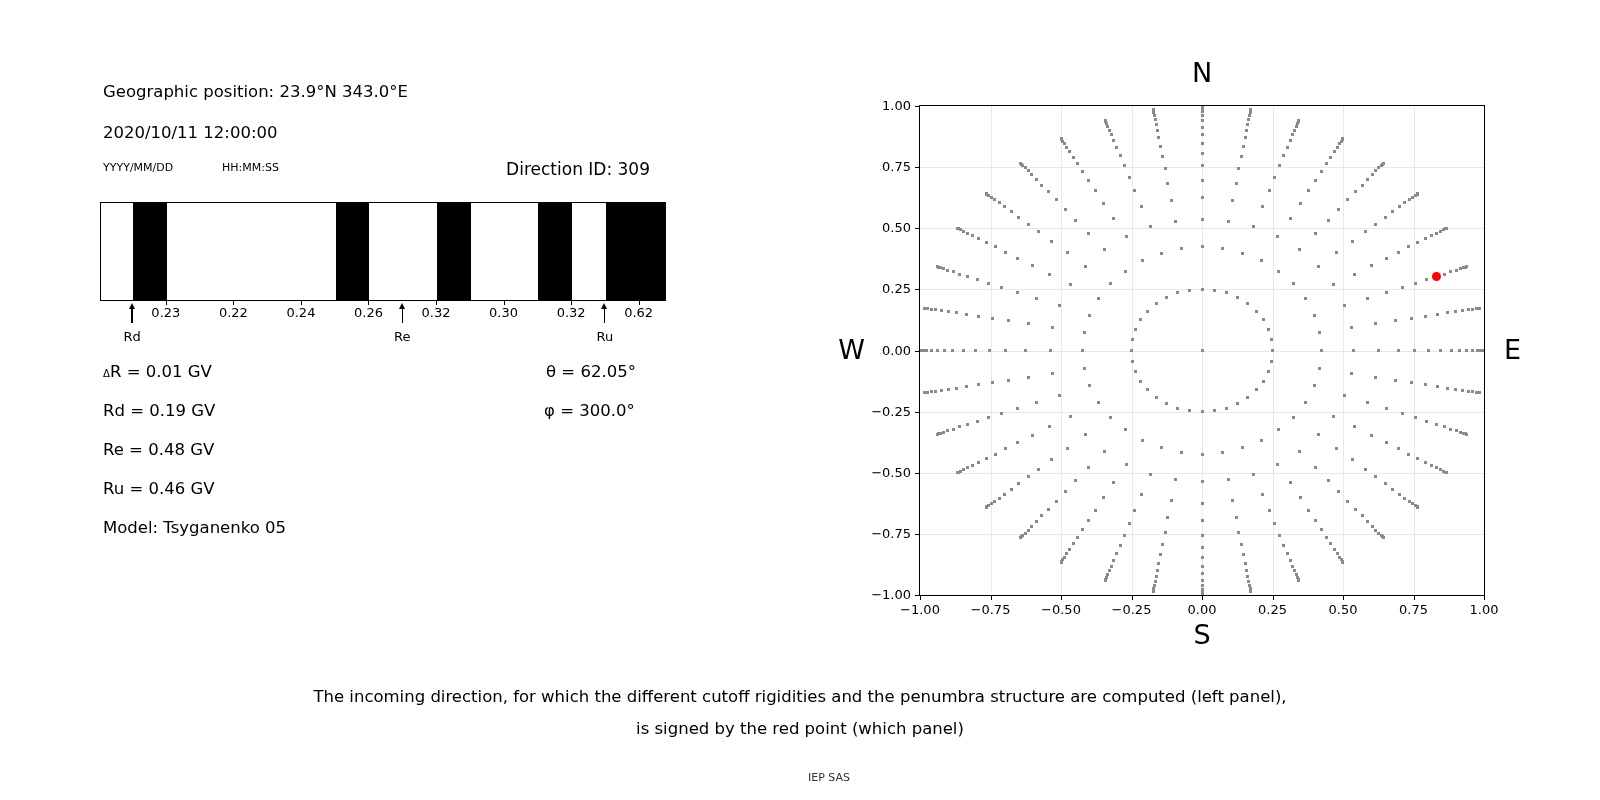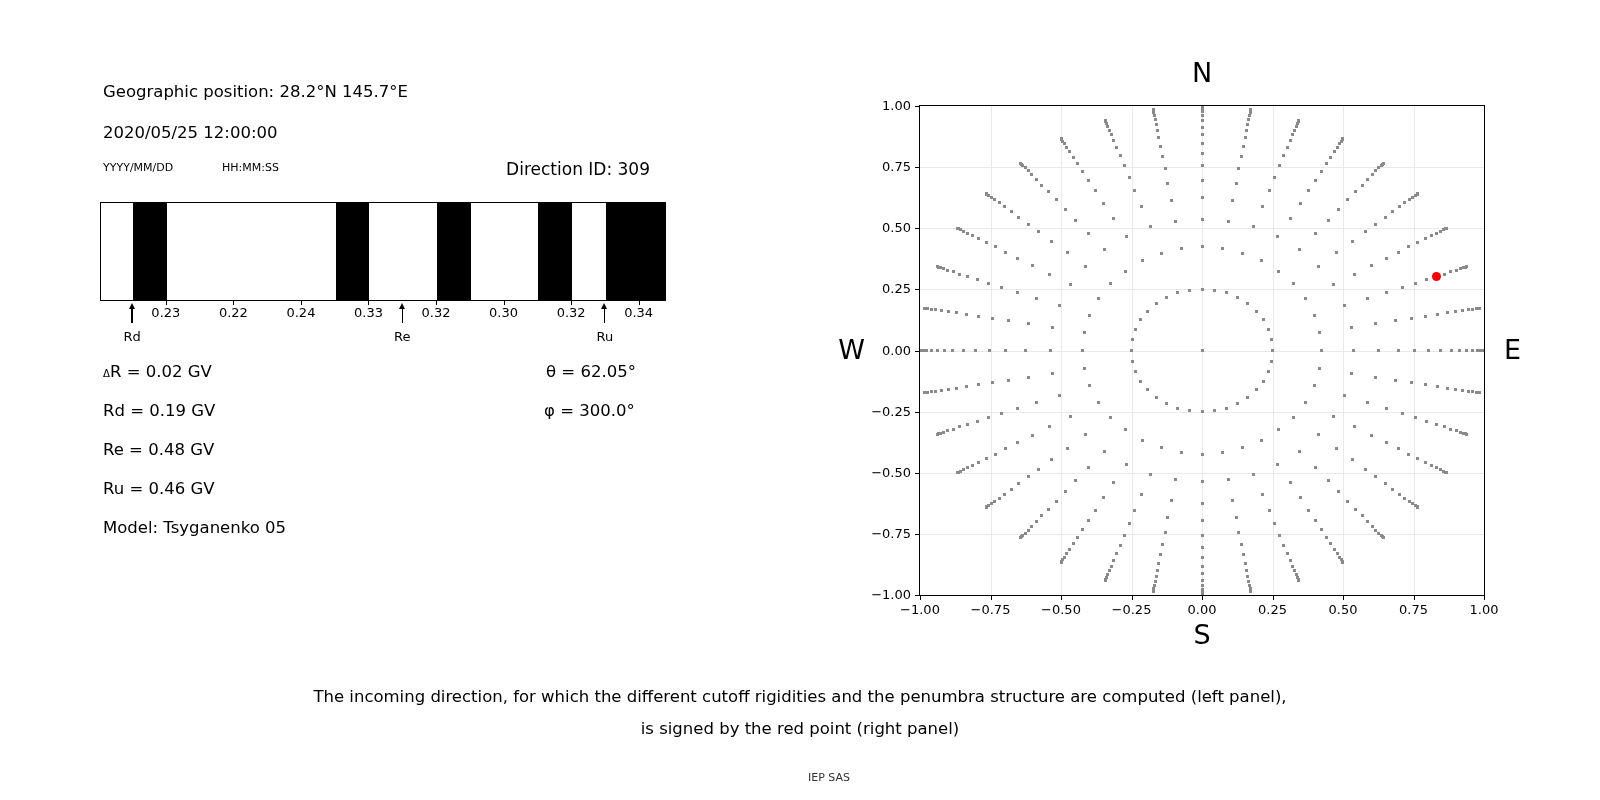--- a/index.html
+++ b/index.html
@@ -31,62 +31,62 @@
   .ylab{position:absolute;width:60px;text-align:right;font-size:13px;white-space:nowrap;}
   .dot{position:absolute;width:3px;height:3px;background:#8a8a8a;}
   .red-pt{position:absolute;width:9px;height:9px;border-radius:50%;}
   
   .caption-line{left:0;width:100%;text-align:center;font-size:16.5px;line-height:20px;}
   .credit{left:0;width:100%;text-align:center;font-size:11px;color:#333;padding-left:29px;}
 </style>
 </head>
 <body>
 
-<div class="abs t16" style="left:103px;top:82px;">Geographic position: 28.2°N 145.7°E</div>
-<div class="abs t16" style="left:103px;top:123px;">2020/05/25 12:00:00</div>
+<div class="abs t16" style="left:103px;top:82px;">Geographic position: 23.9°N 343.0°E</div>
+<div class="abs t16" style="left:103px;top:123px;">2020/10/11 12:00:00</div>
 <div class="abs t11" style="left:103px;top:161px;">YYYY/MM/DD</div>
 <div class="abs t11" style="left:222px;top:161px;">HH:MM:SS</div>
 <div class="abs t17" style="left:350px;top:159px;width:300px;text-align:right;">Direction ID: 309</div>
 
 <div class="abs" id="barcode-box">
     <div class="pen-band" style="left: 32.0838px; width: 33.7725px; background: rgb(0, 0, 0);"></div>
     <div class="pen-band" style="left: 234.719px; width: 33.7725px; background: rgb(0, 0, 0);"></div>
     <div class="pen-band" style="left: 336.036px; width: 33.7725px; background: rgb(0, 0, 0);"></div>
     <div class="pen-band" style="left: 437.353px; width: 33.7725px; background: rgb(0, 0, 0);"></div>
     <div class="pen-band" style="left: 504.898px; width: 59.1018px; background: rgb(0, 0, 0);"></div>
   </div>
 <div class="abs" id="barcode-decor" style="left:0;top:0;">
     <div class="bc-tick" style="left: 165.856px; top: 301px;"></div>
     <div class="bc-ticklab" style="left: 165.856px; top: 305px;">0.23</div>
     <div class="bc-tick" style="left: 233.401px; top: 301px;"></div>
     <div class="bc-ticklab" style="left: 233.401px; top: 305px;">0.22</div>
     <div class="bc-tick" style="left: 300.946px; top: 301px;"></div>
     <div class="bc-ticklab" style="left: 300.946px; top: 305px;">0.24</div>
     <div class="bc-tick" style="left: 368.491px; top: 301px;"></div>
-    <div class="bc-ticklab" style="left: 368.491px; top: 305px;">0.33</div>
+    <div class="bc-ticklab" style="left: 368.491px; top: 305px;">0.26</div>
     <div class="bc-tick" style="left: 436.036px; top: 301px;"></div>
     <div class="bc-ticklab" style="left: 436.036px; top: 305px;">0.32</div>
     <div class="bc-tick" style="left: 503.581px; top: 301px;"></div>
     <div class="bc-ticklab" style="left: 503.581px; top: 305px;">0.30</div>
     <div class="bc-tick" style="left: 571.126px; top: 301px;"></div>
     <div class="bc-ticklab" style="left: 571.126px; top: 305px;">0.32</div>
     <div class="bc-tick" style="left: 638.671px; top: 301px;"></div>
-    <div class="bc-ticklab" style="left: 638.671px; top: 305px;">0.34</div>
+    <div class="bc-ticklab" style="left: 638.671px; top: 305px;">0.62</div>
     <div class="pm-head" style="left: 128.584px; top: 303px;"></div>
     <div class="pm-line" style="left: 131.484px; top: 308px;"></div>
     <div class="pm-lab" style="left: 132.084px; top: 329px;">Rd</div>
     <div class="pm-head" style="left: 398.763px; top: 303px;"></div>
     <div class="pm-line" style="left: 401.663px; top: 308px;"></div>
     <div class="pm-lab" style="left: 402.263px; top: 329px;">Re</div>
     <div class="pm-head" style="left: 601.398px; top: 303px;"></div>
     <div class="pm-line" style="left: 604.298px; top: 308px;"></div>
     <div class="pm-lab" style="left: 604.898px; top: 329px;">Ru</div>
   </div>
 
-<div class="abs t16" style="left:103px;top:362px;"><span class="delta-sm">Δ</span><span>R = 0.02 GV</span></div>
+<div class="abs t16" style="left:103px;top:362px;"><span class="delta-sm">Δ</span><span>R = 0.01 GV</span></div>
 <div class="abs t16" style="left:103px;top:401px;">Rd = 0.19 GV</div>
 <div class="abs t16" style="left:103px;top:440px;">Re = 0.48 GV</div>
 <div class="abs t16" style="left:103px;top:479px;">Ru = 0.46 GV</div>
 <div class="abs t16" style="left:103px;top:518px;">Model: Tsyganenko 05</div>
 <div class="abs t16" style="left:546px;top:362px;">θ = 62.05°</div>
 <div class="abs t16" style="left:544px;top:401px;">φ = 300.0°</div>
 
 <div class="abs" id="dirplot-wrap">
   <div id="dirplot">
       <div class="gridline-v" style="left: 70.5px;"></div>
@@ -718,14 +718,14 @@
     <div class="ylab" style="left: -68px; top: 176.375px;">0.25</div>
     <div class="ax-tick" style="left: -4px; top: 123.25px; width: 4px; height: 1px;"></div>
     <div class="ylab" style="left: -68px; top: 115.25px;">0.50</div>
     <div class="ax-tick" style="left: -4px; top: 62.125px; width: 4px; height: 1px;"></div>
     <div class="ylab" style="left: -68px; top: 54.125px;">0.75</div>
     <div class="ax-tick" style="left: -4px; top: 1px; width: 4px; height: 1px;"></div>
     <div class="ylab" style="left: -68px; top: -7px;">1.00</div>
   </div>
 
 <div class="abs caption-line" style="top:687px;">The incoming direction, for which the different cutoff rigidities and the penumbra structure are computed (left panel),</div>
-<div class="abs caption-line" style="top:719px;">is signed by the red point (right panel)</div>
+<div class="abs caption-line" style="top:719px;">is signed by the red point (which panel)</div>
 <div class="abs credit" style="top:771px;">IEP SAS</div>
 
 </body></html>

